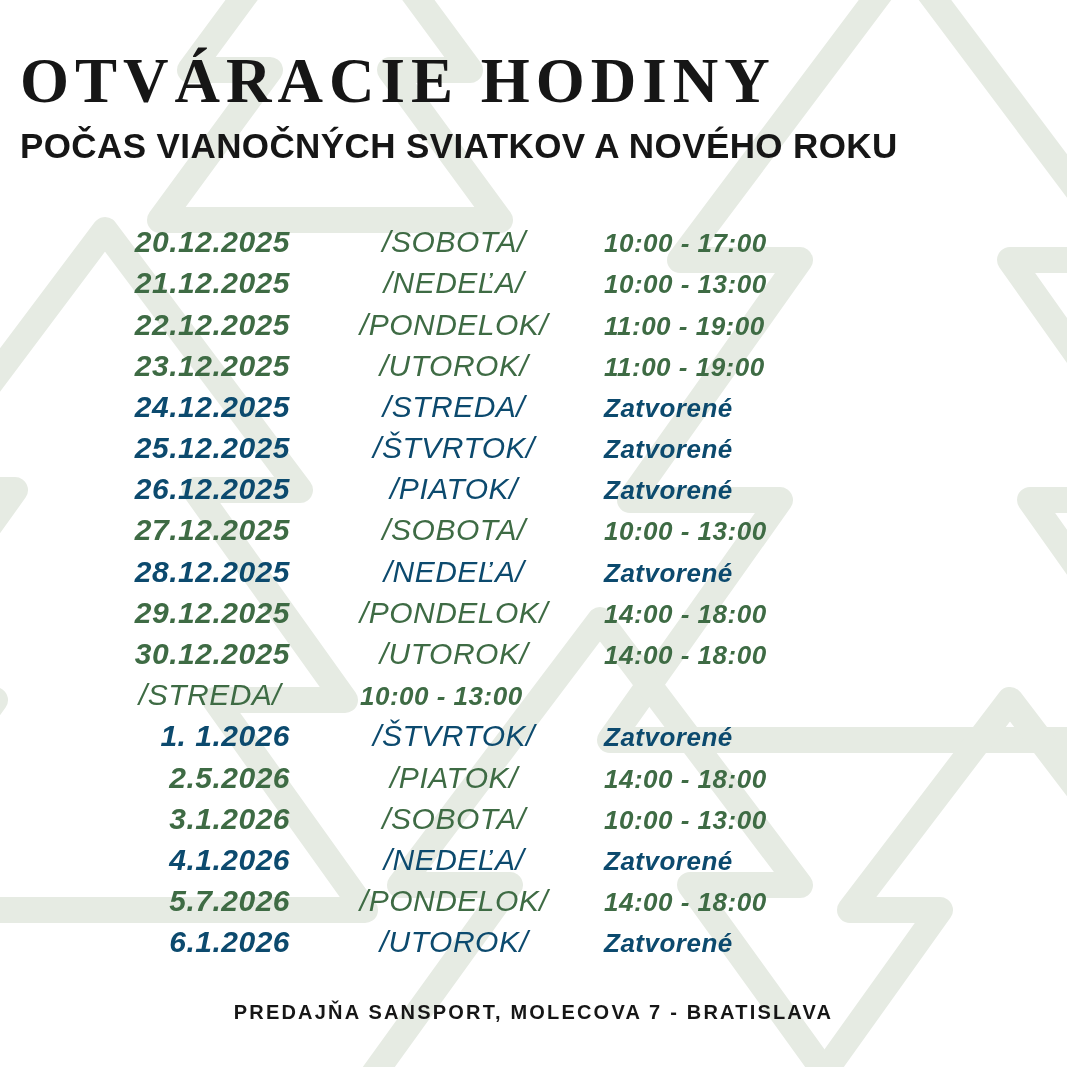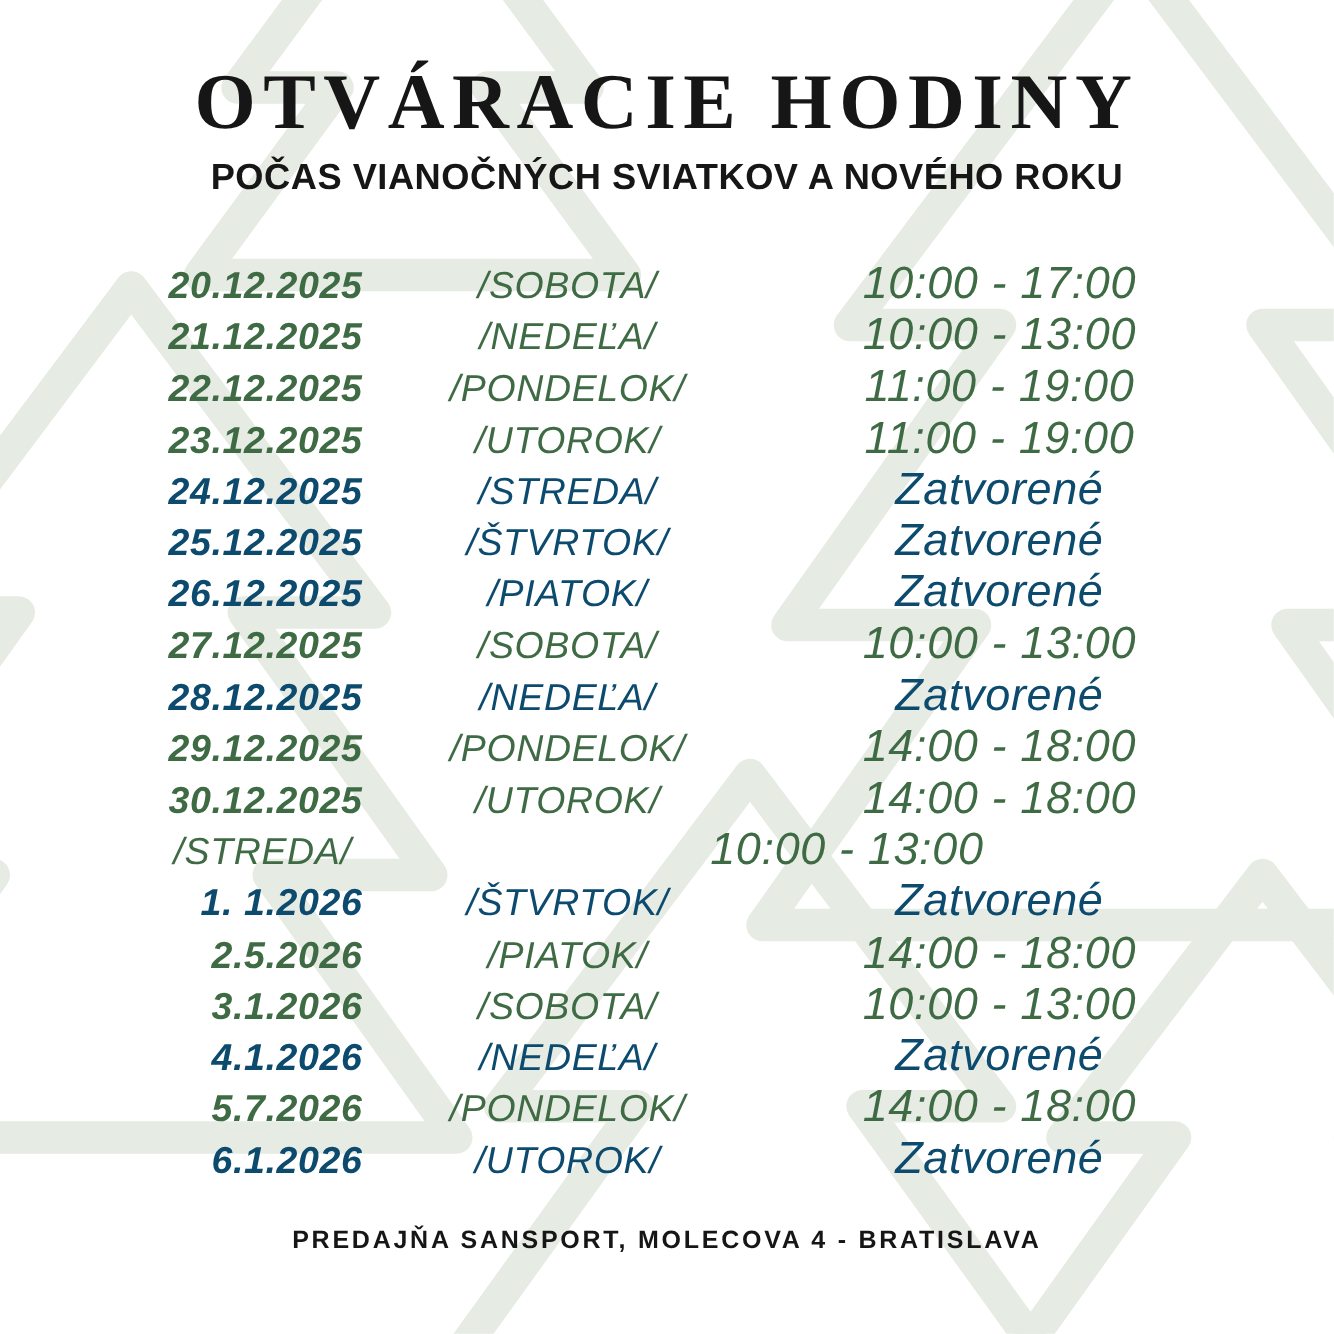--- a/index.html
+++ b/index.html
@@ -28,44 +28,44 @@
     height: 1067px;
     z-index: 0;
   }
   #content {
     position: relative;
     z-index: 2;
     width: 1067px;
     height: 1067px;
   }
   .title-block {
-    text-align: center;
+    text-align: left;
     padding-top: 48px;
   }
   .main-title {
     font-family: "Liberation Serif", serif;
     font-weight: bold;
     font-size: 63px;
     letter-spacing: 6px;
     color: #161616;
     line-height: 1.05;
     margin: 0;
     padding: 0 20px;
   }
   .sub-title {
     font-family: "Liberation Sans", sans-serif;
     font-weight: bold;
-    font-size: 29px;
+    font-size: 35px;
     letter-spacing: 0.4px;
     color: #161616;
     margin: 12px 0 0 0;
     padding: 0 20px;
   }
   .schedule {
-    margin-top: 46px;
+    margin-top: 59px;
     padding: 0 60px 0 60px;
   }
   .row {
     display: flex;
     align-items: baseline;
     height: 41.2px;
     font-style: italic;
     font-family: "Liberation Sans", sans-serif;
   }
   .cell-date {
@@ -80,23 +80,23 @@
   .cell-day {
     width: 300px;
     text-align: center;
     font-size: 30px;
     font-weight: normal;
     letter-spacing: 0.5px;
     white-space: nowrap;
   }
   .cell-hours {
     flex: 1;
-    text-align: center;
-    font-size: 36px;
-    font-weight: normal;
+    text-align: left;
+    font-size: 26px;
+    font-weight: bold;
     letter-spacing: 0.5px;
     white-space: nowrap;
     padding-right: 12px;
   }
   .open .cell-date, .open .cell-day, .open .cell-hours {
     color: #3e6b44;
   }
   .closed .cell-date, .closed .cell-day, .closed .cell-hours {
     color: #0c4a6e;
   }
@@ -241,16 +241,16 @@
       </div>
 
       <div class="row closed">
         <div class="cell-date">6.1.2026</div>
         <div class="cell-day">/UTOROK/</div>
         <div class="cell-hours">Zatvorené</div>
       </div>
 
     </div>
 
-    <div class="footer">PREDAJŇA SANSPORT, MOLECOVA 4 - BRATISLAVA</div>
+    <div class="footer">PREDAJŇA SANSPORT, MOLECOVA 7 - BRATISLAVA</div>
 
   </div>
 </div>
 
 </body></html>

